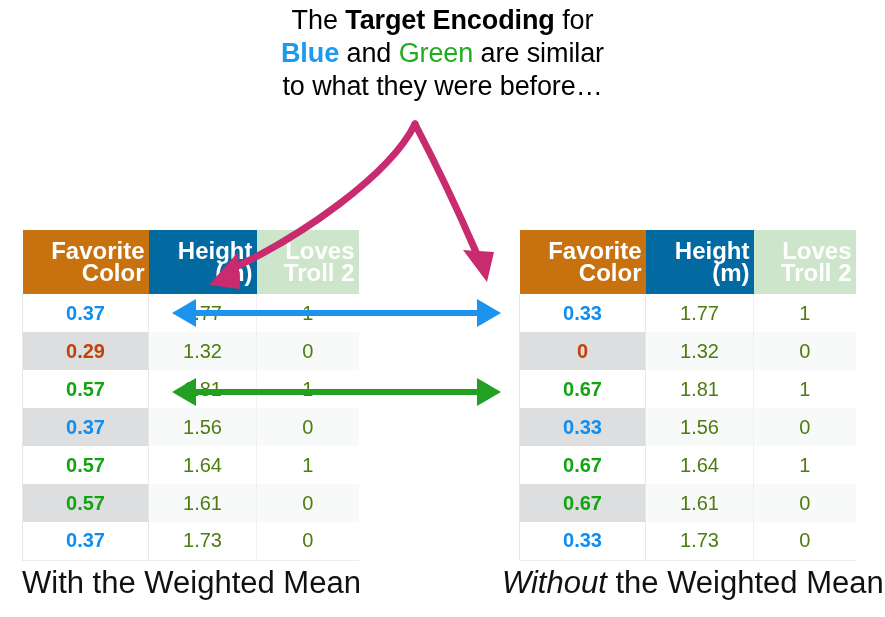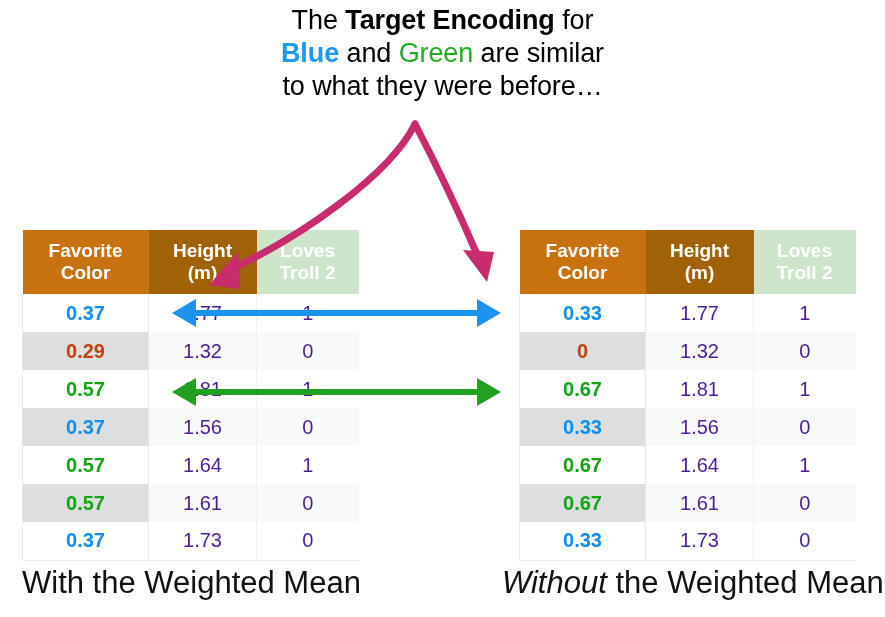--- a/index.html
+++ b/index.html
@@ -37,42 +37,42 @@
   .tbl.left  { left: 22px;  top: 230px; width: 336px; }
   .tbl.right { left: 519px; top: 230px; width: 335px; }
 
   .tbl col.c1 { width: 126px; }
   .tbl col.c2 { width: 108px; }
   .tbl col.c3 { width: 102px; }
 
   .tbl th {
     height: 64px;
     font-weight: bold;
-    font-size: 19px;
+    font-size: 24px;
     line-height: 22px;
     color: #ffffff;
-    text-align: center;
+    text-align: right;
     vertical-align: middle;
     padding: 0 4px;
   }
   .th-color  { background: #c8710f; }
-  .th-height { background: #a16207; }
+  .th-height { background: #0369a1; }
   .th-troll  { background: #cde6cb; }
 
   .tbl td {
     height: 38px;
     text-align: center;
     vertical-align: middle;
     font-size: 20px;
     font-weight: bold;
     padding: 0;
   }
   .tbl td.v-height, .tbl td.v-troll {
     font-weight: normal;
-    color: #4c1d95;
+    color: #4d7c0f;
     background: #ffffff;
   }
   .tbl tr.alt td.v-color  { background: #dcdee0; }
   .tbl tr.alt td.v-height,
   .tbl tr.alt td.v-troll  { background: #f8f9f9; }
   .tbl td.v-color { background: #ffffff; }
 
   .c-blue  { color: #0f8ef0; }
   .c-green { color: #12a512; }
   .c-red   { color: #c2410c; }

